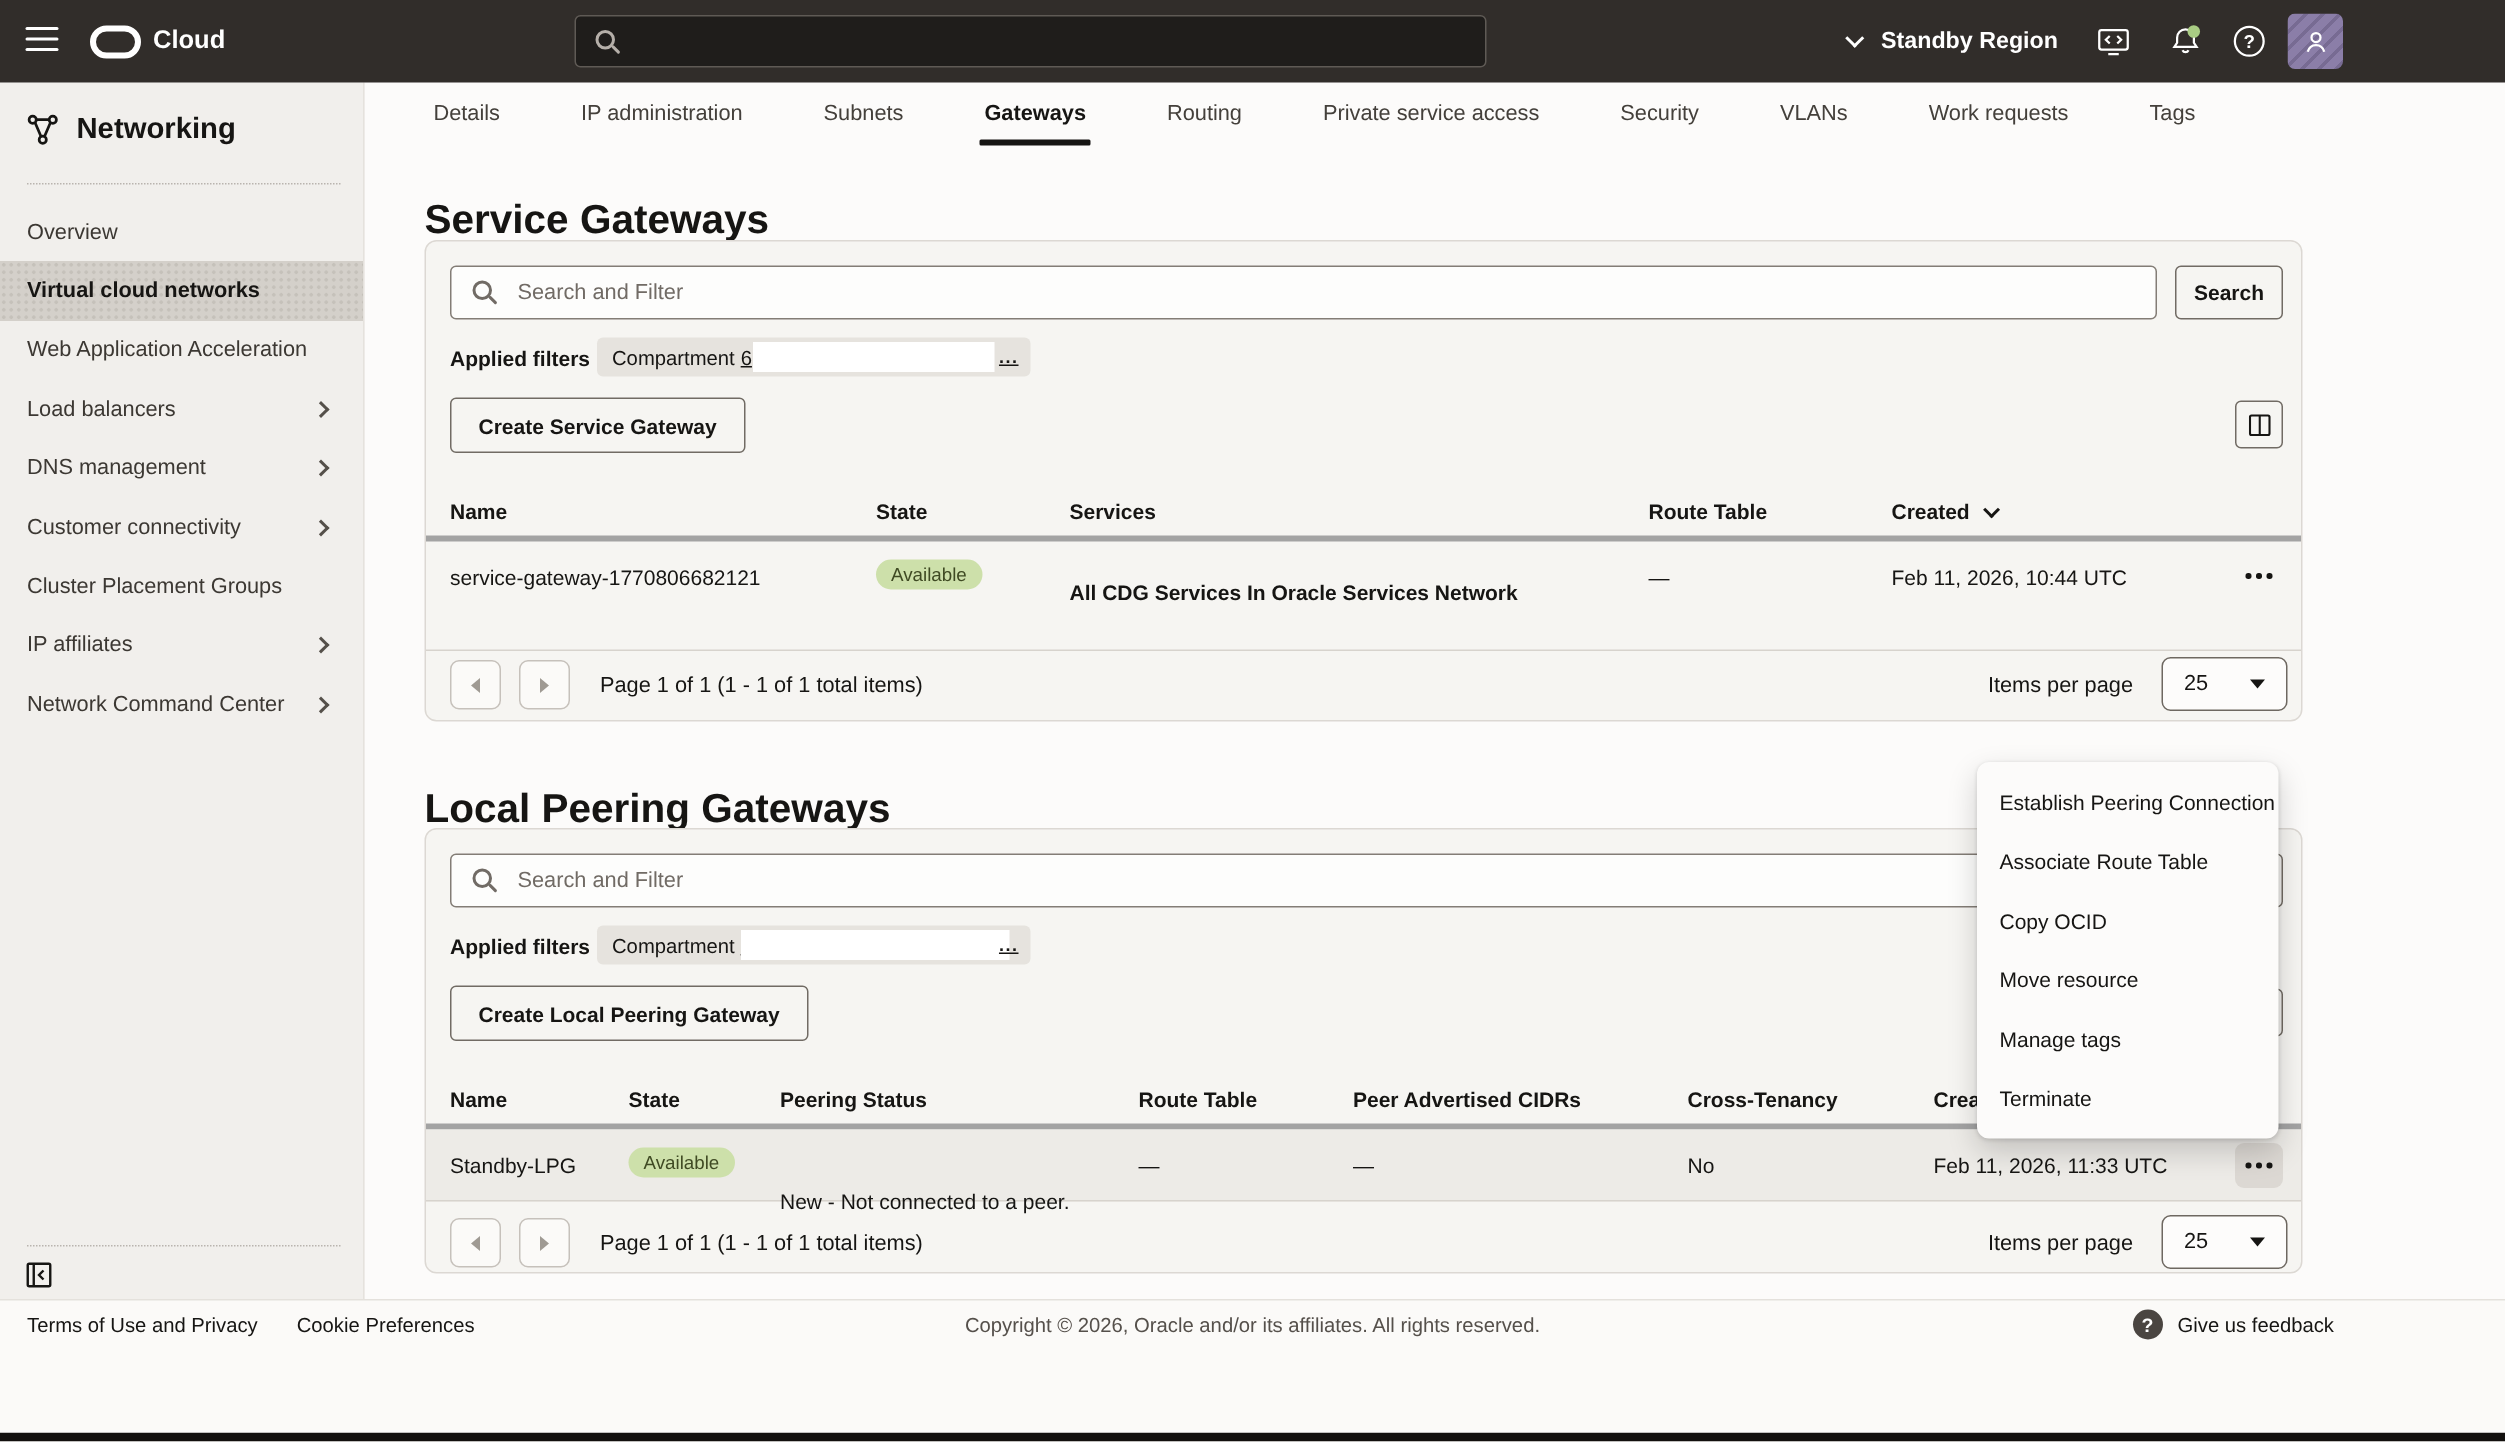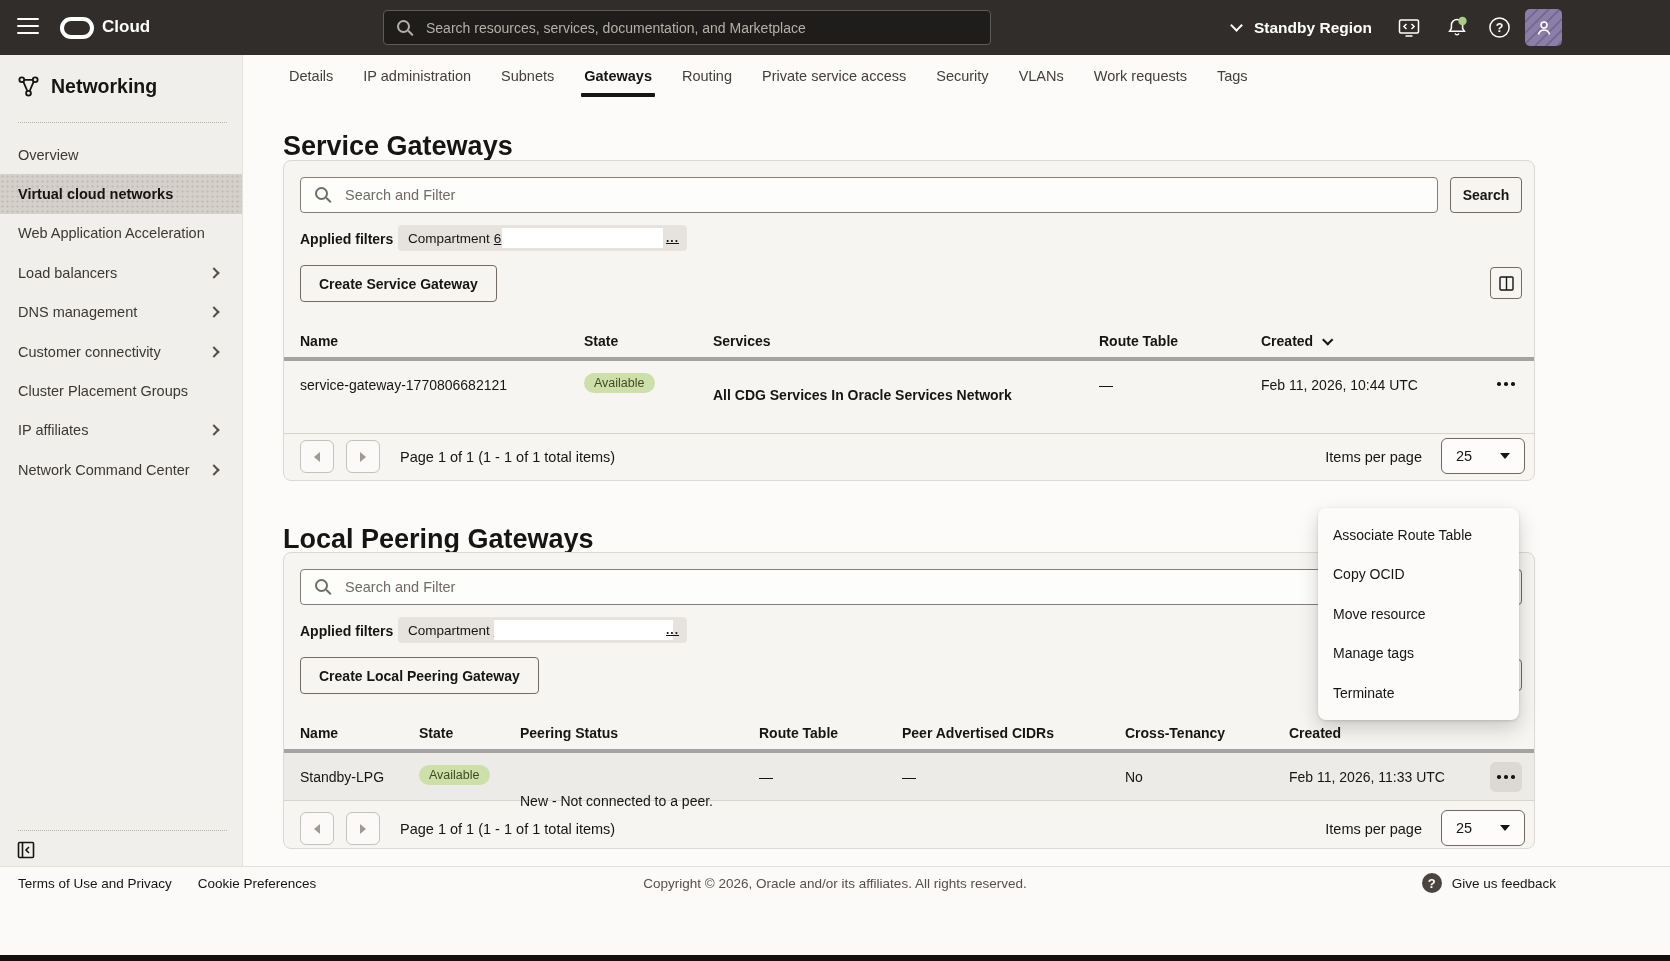--- a/index.html
+++ b/index.html
@@ -32,21 +32,21 @@
   .sb-title { position:absolute; top:20px; left:17px; display:flex; align-items:center; gap:11px; font-size:19.5px; font-weight:700; }
   .sb-div { position:absolute; left:18px; right:15px; top:67px; border-top:1px dotted #b9b4ae; }
   .sb-items { position:absolute; top:80px; left:0; right:0; }
   .sb-item { height:39.4px; display:flex; align-items:center; padding-left:18px; font-size:14.5px; color:#3c3833; position:relative; cursor:pointer; }
   .sb-item.selected { background-color:#d4d0ca; background-image:radial-gradient(#c5c1ba 1px, transparent 1.2px); background-size:5px 5px; font-weight:700; color:#161513; }
   .sb-chev { position:absolute; right:24px; width:8px; height:8px; border-top:2px solid #55504a; border-right:2px solid #55504a; transform:rotate(45deg); }
   .sb-div2 { position:absolute; left:18px; right:15px; top:775px; border-top:1px dotted #b9b4ae; }
   .collapse-btn { position:absolute; left:17px; top:786px; cursor:pointer; }
 
   
-  .tabs { position:absolute; left:243px; top:55px; right:0; height:42px; display:flex; padding-left:31px; background:#fcfbfa; z-index:5; }
+  .tabs { position:absolute; left:243px; top:55px; right:0; height:42px; display:flex; padding-left:31px; background:#fcfbfa; z-index:5;gap:24px; }
   .tab { padding:0 15px; display:flex; align-items:center; font-size:14.5px; color:#44403b; position:relative; cursor:pointer; white-space:nowrap; }
   .tab.active { font-weight:700; color:#161513; }
   .tab.active::after { content:""; position:absolute; left:12px; right:12px; bottom:0; height:4px; background:#161513; border-radius:1px; }
 
   
   .h1 { position:absolute; left:283px; font-size:27px; font-weight:700; color:#161513; }
   .card { position:absolute; left:283px; width:1252px; background:#f6f5f2; border:1px solid #dcd8d3; border-radius:8px; }
   .search-box { position:absolute; left:16px; top:16px; width:1138px; height:36px; background:#fdfdfc; border:1px solid #837d76; border-radius:4px; }
   .search-box .mag { position:absolute; left:14px; top:9px; color:#716b65; }
   .search-box input { position:absolute; left:42px; top:1px; width:1080px; height:32px; border:none; outline:none; background:transparent; font-size:14.5px; font-family:inherit; color:#b91c1c; }
@@ -98,21 +98,20 @@
 <header class="topbar">
   <div class="hamburger">
       <span></span>
       <span></span>
       <span></span>
     </div>
   <div class="oracle-logo"></div>
   <div class="brand">Cloud</div>
   <div class="tb-search">
     <span class="mag"></span>
-    <input placeholder="Search resources, services, documentation, and Marketplace" style="">
   </div>
   <div class="region">
     <span class="chev-down"></span>
     <span>Standby Region</span>
   </div>
   <span class="tb-icon" style="left:1398px; top:17px;">
     <svg width="22" height="22" viewBox="0 0 22 22" fill="none" stroke="#fff" stroke-width="1.5">
       <rect x="1.5" y="3" width="19" height="13" rx="1.5"></rect>
       <path d="M8.5 7l-2.6 2.5L8.5 12"></path>
         <path d="M13.5 7l2.6 2.5L13.5 12"></path>
@@ -334,20 +333,21 @@
     <span class="pg-text" style="left:116px; top:268px;">Page 1 of 1 (1 - 1 of 1 total items)</span>
     <span class="pg-label" style="right:112px; top:268px;">Items per page</span>
     <span class="pg-select" style="left:1157px; top:257px;">
       <span>25</span>
       <span class="caret"></span>
     </span>
   </div>
 </section>
 
 <div class="menu">
+  <div class="menu-item">Establish Peering Connection</div>
   <div class="menu-item">Associate Route Table</div>
   <div class="menu-item">Copy OCID</div>
   <div class="menu-item">Move resource</div>
   <div class="menu-item">Manage tags</div>
   <div class="menu-item">Terminate</div>
 </div>
 
 <footer class="footer">
   <div class="f-links">
     <span>Terms of Use and Privacy</span>

